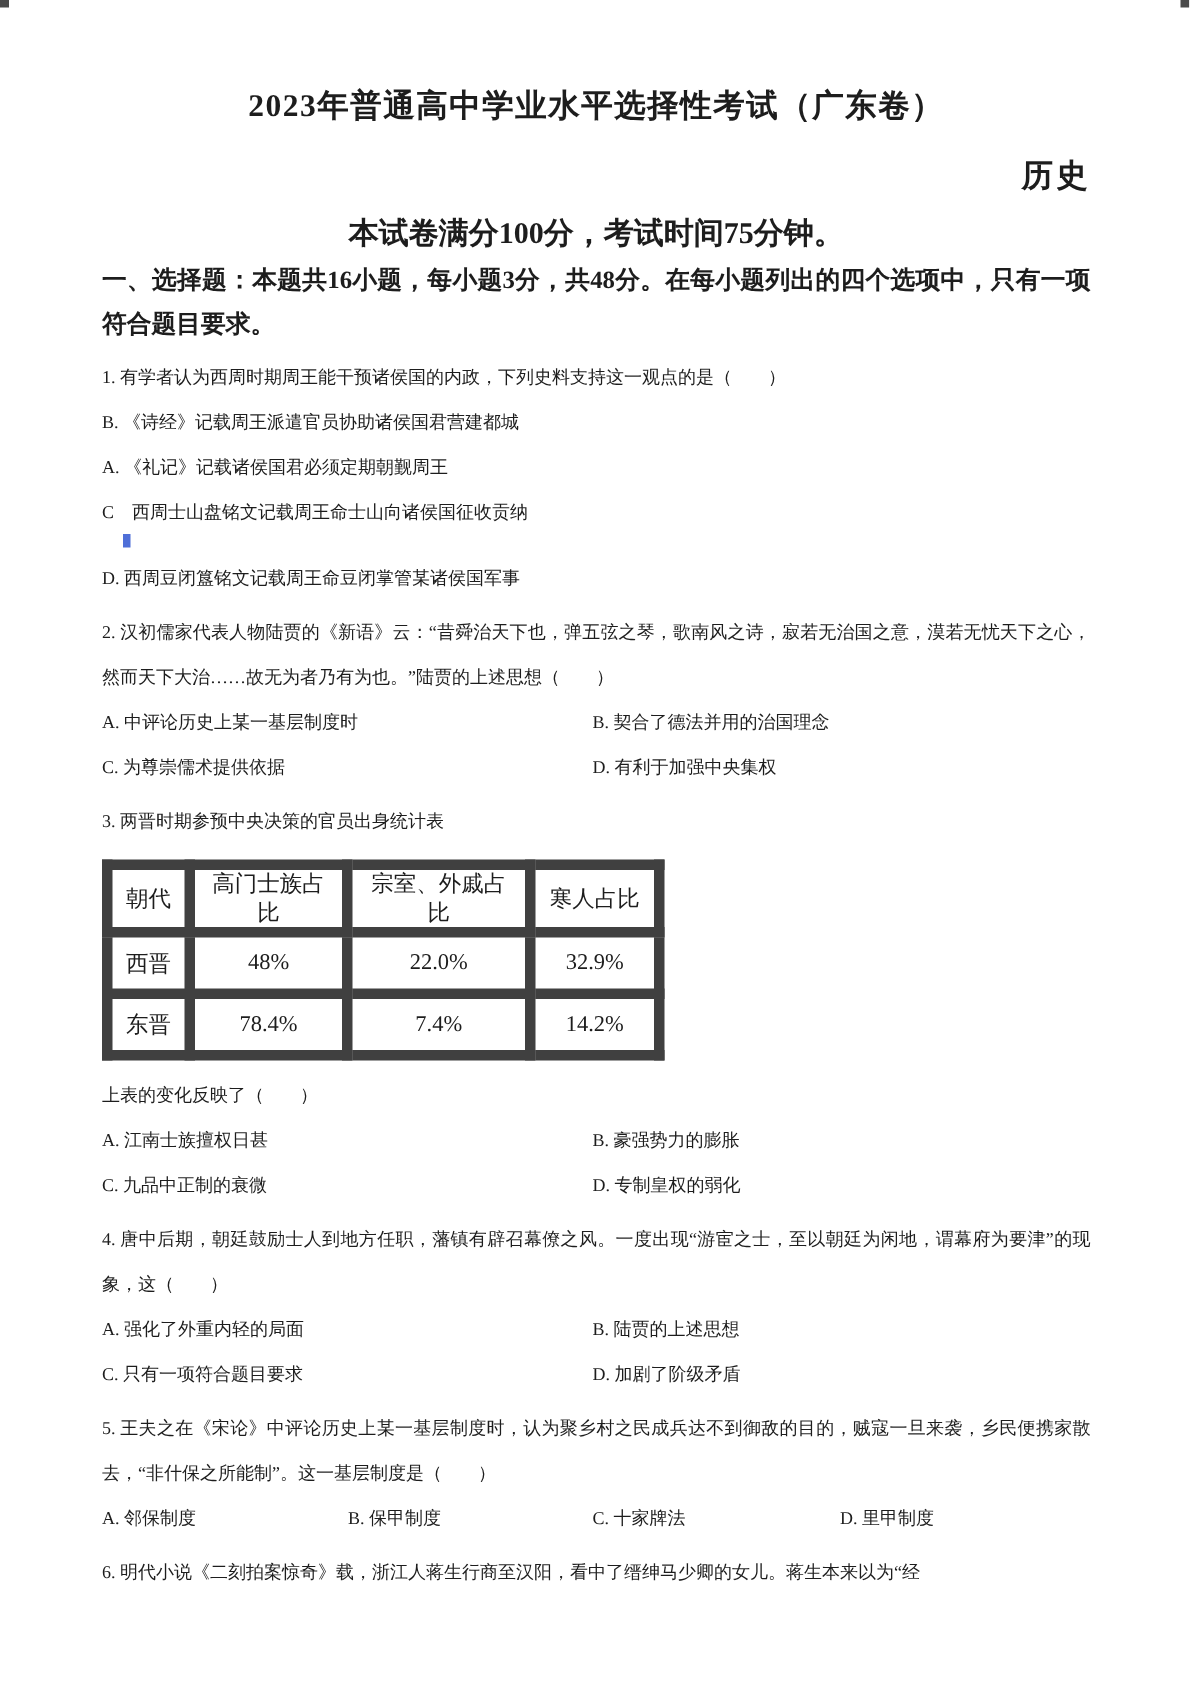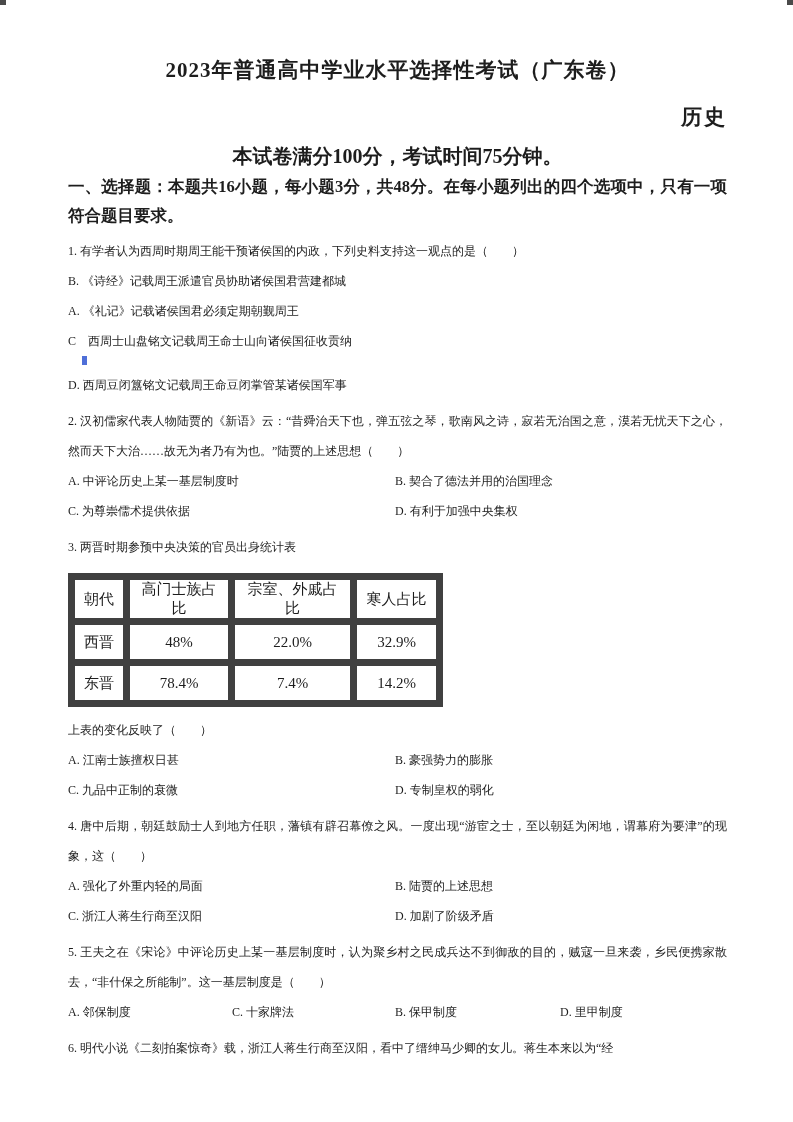--- a/index.html
+++ b/index.html
@@ -137,31 +137,31 @@
     </div>
   </div>
 
   <div class="q">
     <div class="stem">4. 唐中后期，朝廷鼓励士人到地方任职，藩镇有辟召幕僚之风。一度出现“游宦之士，至以朝廷为闲地，谓幕府为要津”的现象，这（　　）</div>
     <div class="opt-row">
       <span class="opt">A. 强化了外重内轻的局面</span>
       <span class="opt">B. 陆贾的上述思想</span>
     </div>
     <div class="opt-row">
-      <span class="opt">C. 浙江人蒋生行商至汉阳</span>
+      <span class="opt">C. 只有一项符合题目要求</span>
       <span class="opt">D. 加剧了阶级矛盾</span>
     </div>
   </div>
 
   <div class="q">
     <div class="stem">5. 王夫之在《宋论》中评论历史上某一基层制度时，认为聚乡村之民成兵达不到御敌的目的，贼寇一旦来袭，乡民便携家散去，“非什保之所能制”。这一基层制度是（　　）</div>
     <div class="opt-row four">
       <span class="opt">A. 邻保制度</span>
+      <span class="opt">B. 保甲制度</span>
       <span class="opt">C. 十家牌法</span>
-      <span class="opt">B. 保甲制度</span>
       <span class="opt">D. 里甲制度</span>
     </div>
   </div>
 
   <div class="q">
     <div class="stem">6. 明代小说《二刻拍案惊奇》载，浙江人蒋生行商至汉阳，看中了缙绅马少卿的女儿。蒋生本来以为“经</div>
   </div>
 </div>
 
 </body></html>

